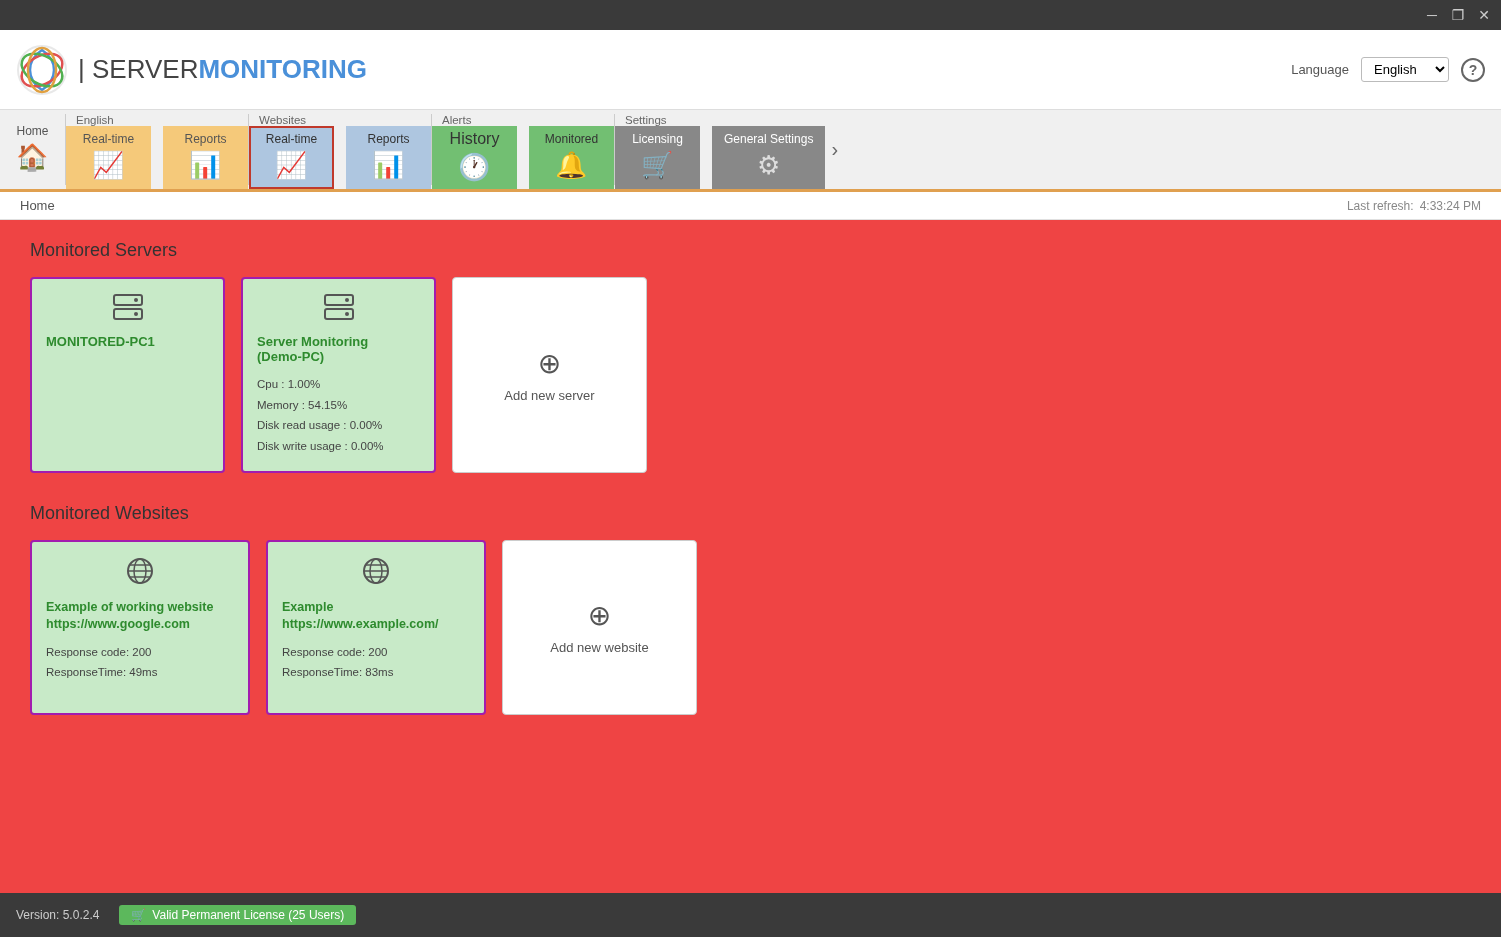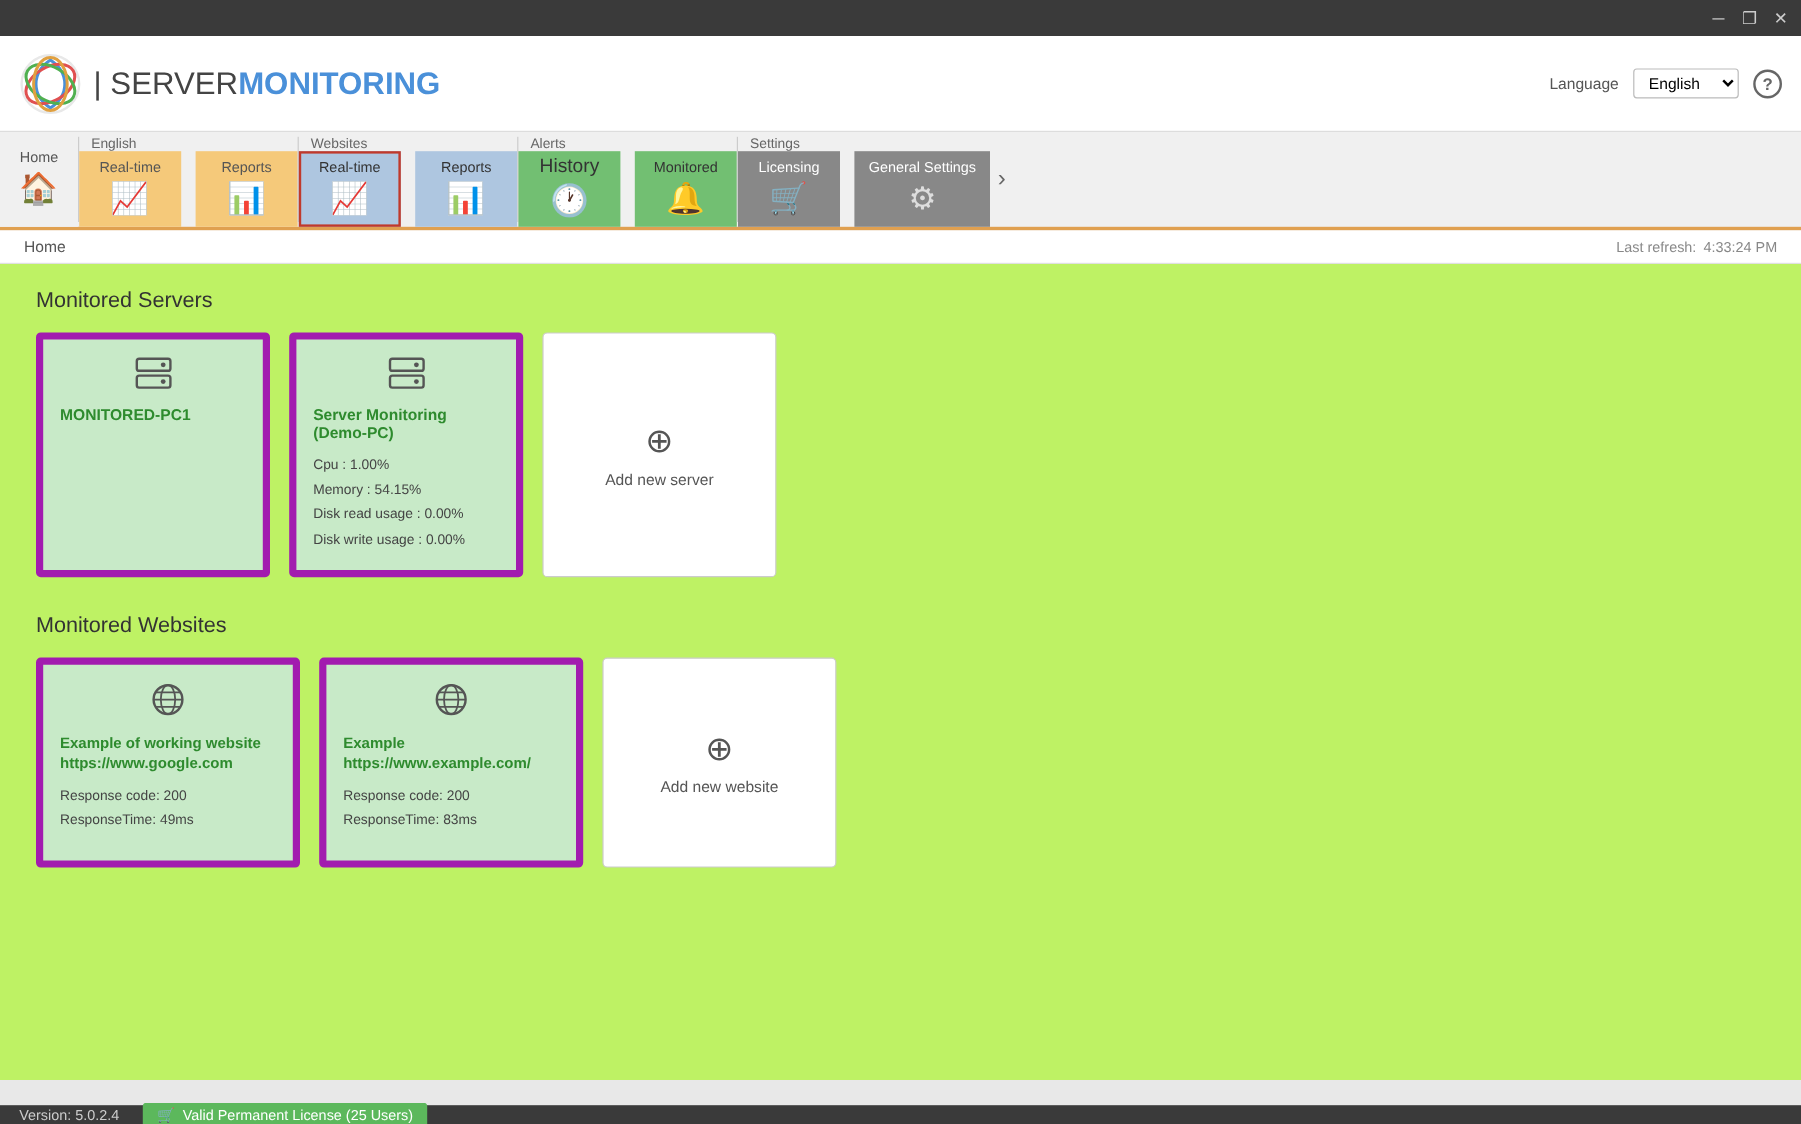--- a/index.html
+++ b/index.html
@@ -83,21 +83,21 @@
       font-size: 13px;
       color: #555;
     }
     .refresh-text {
       font-size: 12px;
       color: #888;
     }
 
     
     .main-content {
-      background: #bef264;
+      background: #ef4444;
       padding: 20px 30px;
       height: calc(937px - 30px - 80px - 83px - 32px - 32px);
       overflow-y: auto;
     }
 
     .section-title {
       font-size: 18px;
       color: #333;
       margin-bottom: 16px;
       font-weight: 400;
@@ -117,21 +117,21 @@
       width: 195px;
       min-height: 175px;
       display: flex;
       flex-direction: column;
       align-items: flex-start;
       cursor: pointer;
       position: relative;
     }
     .card-green {
       background: #c8eac8;
-      border: 6px solid #a21caf;
+      border: 2px solid #a21caf;
     }
     .card-white {
       background: #fff;
       border: 1px solid #ccc;
       align-items: center;
       justify-content: center;
     }
     .card-icon {
       font-size: 26px;
       color: #555;
@@ -164,21 +164,21 @@
       font-size: 12.5px;
       font-weight: 700;
       color: #2e8b2e;
       margin-bottom: 8px;
       line-height: 1.4;
     }
 
     
     .status-bar {
       background: #3a3a3a;
-      height: 16px;
+      height: 44px;
       display: flex;
       align-items: center;
       padding: 0 16px;
       gap: 20px;
       position: fixed;
       bottom: 0;
       left: 0;
       right: 0;
     }
     .status-version {

